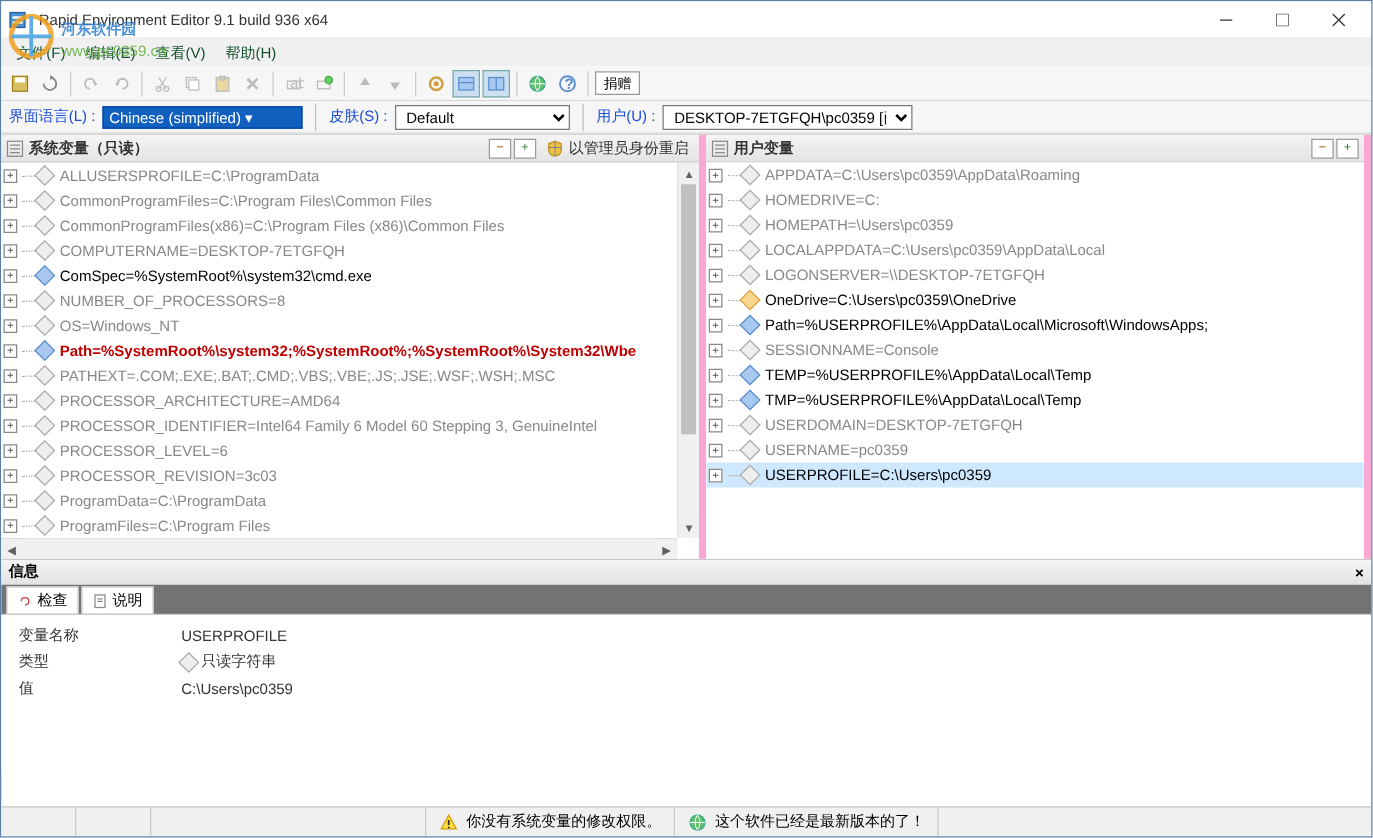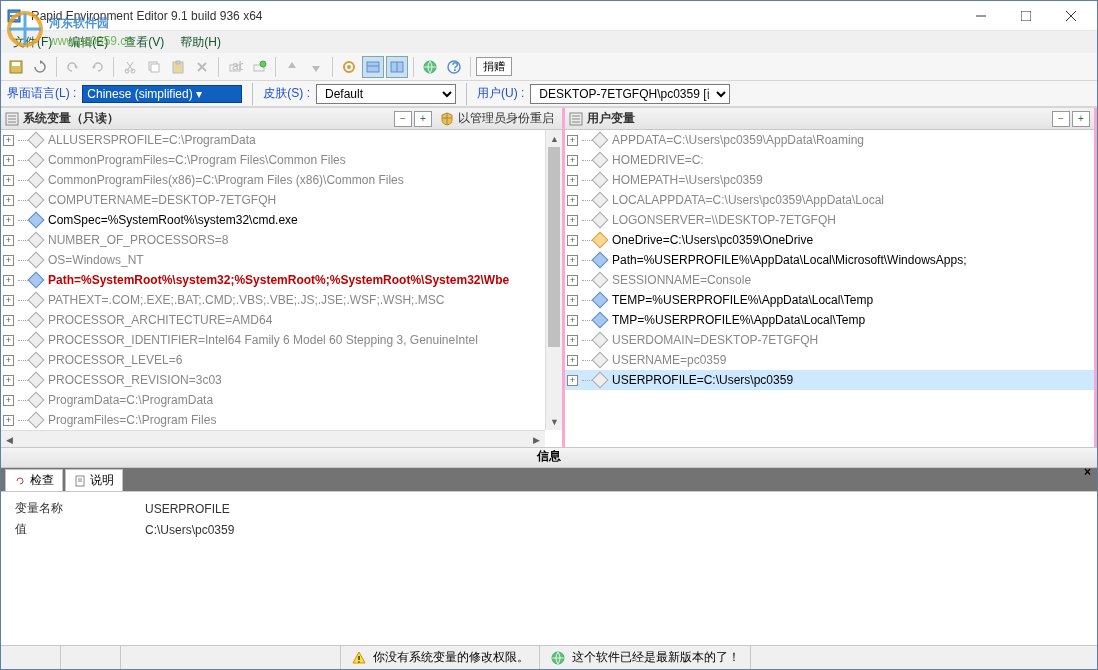--- a/index.html
+++ b/index.html
@@ -22,21 +22,21 @@
 .toolbar .sep { width: 1px; height: 20px; background: #ccc; margin: 0 3px; }
 .toolbar .donate { background: #fff; border: 1px solid #999; padding: 1px 6px; font-size: 11px; cursor: pointer; }
 
 .optionbar { height: 26px; display: flex; align-items: center; padding: 0 6px; background: #f6f6f6; border-bottom: 1px solid #d6d6d6; gap: 6px; }
 .optionbar label { color: #1d4ed8; }
 .optionbar select, .optionbar .combo { height: 20px; border: 1px solid #7a7a7a; font-size: 12px; background: #fff; padding: 0 4px; }
 .optionbar .lang-sel { background: #1060c0; color: #fff; border: 1px solid #0040a0; width: 160px; padding: 1px 4px; }
 .optionbar .vsep { width: 1px; height: 22px; background: #c0c0c0; margin: 0 4px; }
 
 .main { display: flex; height: 340px; border-top: 1px solid #d6d6d6; }
-.panel { display: flex; flex-direction: column; border-right: 3px solid #f9a8d4; }
+.panel { display: flex; flex-direction: column; border-right: 6px solid #f9a8d4; }
 .panel.left { width: 564px; }
 .panel.right { flex: 1; }
 .panel-header { height: 22px; background: linear-gradient(#f4f4f4,#e4e4e4); border-bottom: 1px solid #c8c8c8; display: flex; align-items: center; padding: 0 4px; }
 .panel-header .ph-icon { margin-right: 4px; }
 .panel-header .ph-title { font-weight: bold; color: #333; flex: 1; }
 .panel-header .ph-btn { width: 18px; height: 16px; border: 1px solid #999; background: #fff; font-size: 10px; display: flex; align-items: center; justify-content: center; cursor: pointer; margin-left: 2px; color: #2a7a2a; }
 .panel-header .ph-btn.collapse { color: #a05000; }
 .panel-header .ph-lab { color: #333; margin-right: 4px; }
 
 .tree { flex: 1; overflow: auto; background: #fff; position: relative; }
@@ -47,21 +47,21 @@
 .tree-item.active .t-label { color: #000; }
 .tree-item.highlight .t-label { color: #c00000; font-weight: bold; }
 .tree-item.selblue { background: #cde8ff; }
 
 .scrollbar-v { position: absolute; right: 0; top: 0; bottom: 17px; width: 17px; background: #f0f0f0; border-left: 1px solid #ddd; }
 .scrollbar-v .thumb { position: absolute; left: 2px; right: 2px; background: #c0c0c0; border-radius: 0; }
 .scrollbar-h { position: absolute; left: 0; right: 17px; bottom: 0; height: 17px; background: #f0f0f0; border-top: 1px solid #ddd; }
 .scroll-btn { width: 17px; height: 17px; background: #f0f0f0; display: flex; align-items: center; justify-content: center; font-size: 9px; color: #606060; position: absolute; }
 
 .info-panel { border-top: 1px solid #c8c8c8; }
-.info-header { height: 20px; background: linear-gradient(#f4f4f4,#e4e4e4); display: flex; align-items: center; padding: 0 6px; font-weight: bold; border-bottom: 1px solid #c8c8c8; flex-direction: column; }
+.info-header { height: 20px; background: linear-gradient(#f4f4f4,#e4e4e4); display: flex; align-items: center; padding: 0 6px; font-weight: bold; border-bottom: 1px solid #c8c8c8; }
 .info-header .close-x { margin-left: auto; cursor: pointer; font-weight: bold; }
 .info-tabs { height: 24px; display: flex; align-items: flex-end; padding: 2px 4px 0; background: #737373; border-bottom: 1px solid #c8c8c8; gap: 2px; }
 .info-tab { padding: 2px 8px; border: 1px solid #c0c0c0; border-bottom: none; background: #fff; cursor: pointer; display: flex; align-items: center; gap: 4px; }
 .info-body { padding: 8px 14px; height: 124px; background: #fff; }
 .info-row { display: flex; margin-bottom: 4px; }
 .info-row .key { width: 130px; color: #333; }
 .info-row .val { color: #333; display: flex; align-items: center; gap: 4px; }
 
 .statusbar { position: absolute; bottom: 0; left: 0; right: 0; height: 24px; background: #f0f0f0; border-top: 1px solid #c8c8c8; display: flex; align-items: center; }
 .statusbar .cell { border-right: 1px solid #c8c8c8; height: 100%; display: flex; align-items: center; padding: 0 10px; gap: 6px; }
@@ -498,20 +498,27 @@
         </span>
       <span>说明</span>
     </div>
   </div>
   <div class="info-body">
     <div class="info-row">
       <div class="key">变量名称</div>
       <div class="val">USERPROFILE</div>
     </div>
     <div class="info-row">
+      <div class="key">类型</div>
+      <div class="val">
+        <span class="diamond gray"></span>
+        <span>只读字符串</span>
+      </div>
+    </div>
+    <div class="info-row">
       <div class="key">值</div>
       <div class="val">C:\Users\pc0359</div>
     </div>
   </div>
 </div>
 
 <div class="statusbar">
   <div class="cell" style="width:60px"></div>
   <div class="cell" style="width:60px"></div>
   <div class="cell" style="width:220px"></div>

